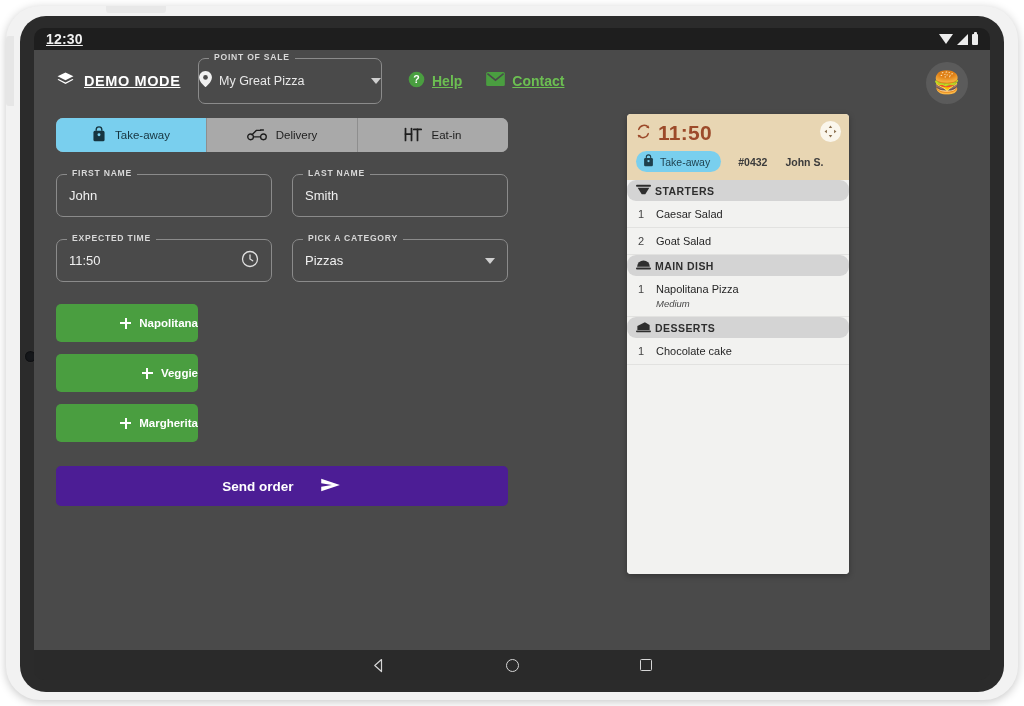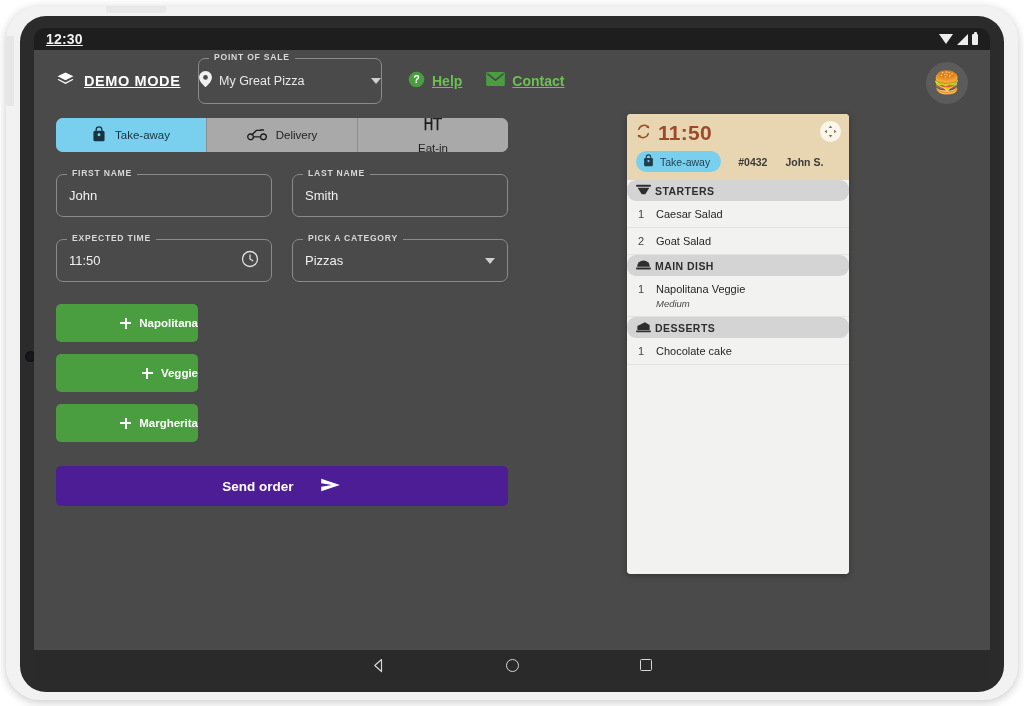--- a/index.html
+++ b/index.html
@@ -157,21 +157,21 @@
     border-radius: 7px; overflow: hidden;
     background: #a9a9a9;
   }
   .tab {
     flex: 1; display: flex; align-items: center; justify-content: center; gap: 9px;
     font-size: 11.5px; color: #1e1e1e; font-weight: 400;
     cursor: pointer;
     background: #a9a9a9;
     border-right: 1px solid #8e8e8e;
   }
-  .tab:last-child { border-right: none; flex-direction: column; }
+  .tab:last-child { border-right: none; }
   .tab.active { background: #79cfee; color: #16343f; }
 
   
   .form-row { display: flex; gap: 20px; margin-top: 22px; }
   .form-field { width: 216px; height: 43px; padding: 0 12px; }
   .form-value {
     flex: 1; color: #f0f0f0; font-size: 13px;
     white-space: nowrap; overflow: hidden;
   }
 
@@ -504,21 +504,21 @@
                   <svg width="15" height="11" viewBox="0 0 22 16">
                     <path d="M1.6 11.4 a9.4 9.4 0 0 1 18.8 0 Z" fill="#2e2e2e"></path>
                     <rect x="0" y="12.4" width="22" height="2.8" rx="1.4" fill="#2e2e2e"></rect>
                   </svg>
                 </span>
                 <span>MAIN DISH</span>
               </div>
               <div class="line-item">
                 <span class="li-qty">1</span>
                 <span>
-                  <div class="li-name">Napolitana Veggie</div>
+                  <div class="li-name">Napolitana Pizza</div>
                   <div class="li-opt">Medium</div>
                 </span>
               </div>
 
               <div class="sect-head">
                 <span>
                   <svg width="15" height="12" viewBox="0 0 22 17">
                     <path d="M2 7 L13 1.6 L20 5.4 L20 13 L2 13 Z" fill="#2e2e2e"></path>
                     <rect x="0" y="13.6" width="22" height="2.6" rx="1.3" fill="#2e2e2e"></rect>
                   </svg>

